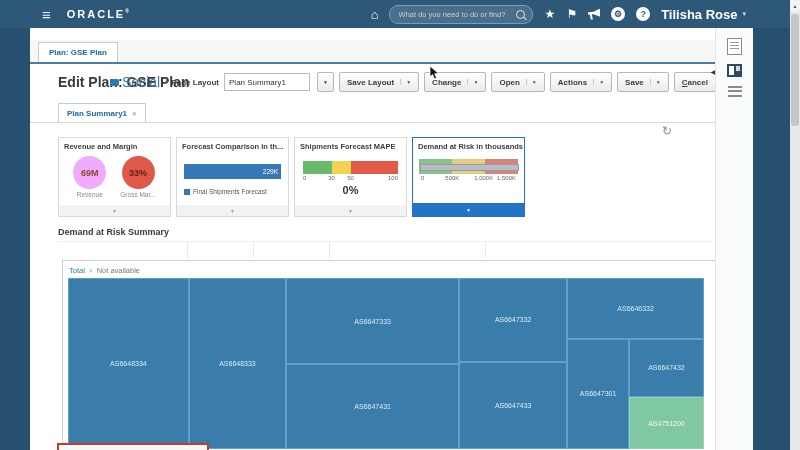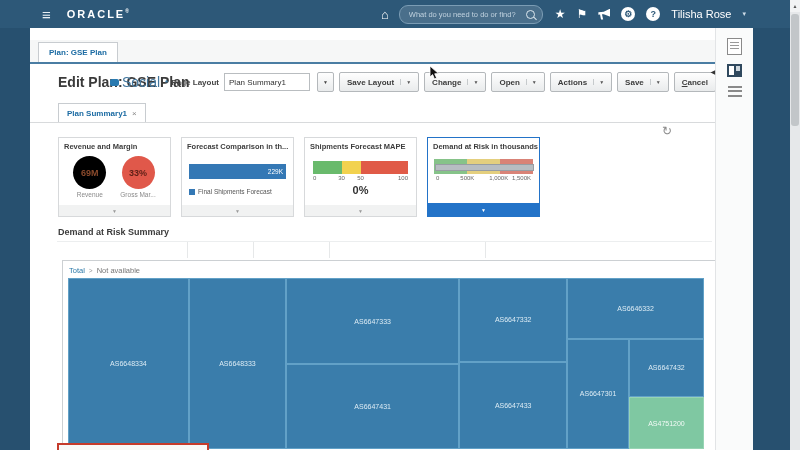--- a/index.html
+++ b/index.html
@@ -19,21 +19,21 @@
   .search-pill input{flex:1;background:transparent;border:0;outline:0;color:#d6e3ec;font-size:7.5px;min-width:0;}
   .search-pill input::placeholder{color:#c0d2df;}
   .mag{width:7px;height:7px;border:1.4px solid #dce7ee;border-radius:50%;position:relative;flex:none;}
   .mag::after{content:"";position:absolute;width:4px;height:1.4px;background:#dce7ee;
               transform:rotate(45deg);right:-3px;bottom:-2px;}
   .tb-ic{color:#fff;font-size:12px;margin-right:11px;line-height:1;}
   .horn{width:12px;height:11px;background:#fff;margin-right:11px;
         clip-path:polygon(0 35%,45% 30%,100% 0,100% 75%,45% 52%,30% 52%,40% 100%,22% 100%,14% 54%,0 56%);}
   .tb-circle{width:14px;height:14px;border-radius:50%;background:#fff;color:#2d5878;font-size:9px;
              font-weight:bold;display:flex;align-items:center;justify-content:center;margin-right:11px;}
-  .tb-user{color:#fff;font-size:11px;font-weight:normal;margin-right:8px;white-space:nowrap;}
+  .tb-user{color:#fff;font-size:13px;font-weight:bold;margin-right:2px;white-space:nowrap;}
   .tb-caret{color:#cfdde8;font-size:7px;margin-left:3px;margin-right:44px;}
 
   
   .strip-left{position:absolute;left:0;top:28px;width:30px;height:422px;background:#27506f;}
   .strip-right{position:absolute;left:753px;top:28px;width:37px;height:422px;background:#27506f;}
   .scrollbar{position:absolute;left:790px;top:0;width:10px;height:450px;background:#e6e8ea;}
   .sb-up{height:12px;display:flex;align-items:center;justify-content:center;font-size:5px;color:#555;background:#f2f3f4;}
   .sb-thumb{position:absolute;top:14px;left:1px;width:8px;height:112px;background:#c2c6c9;border-radius:3px;}
 
   
@@ -73,32 +73,32 @@
   .btn .caret{margin-left:6px;padding-left:5px;border-left:1px solid #c6cacc;font-size:5px;color:#555;}
   .btn.cancel .lbl{display:block;}
   .btn.cancel .lbl::first-letter{text-decoration:underline;}
   .sub-tabs{height:20px;border-bottom:1px solid #d8dadc;position:relative;margin-top:2px;}
   .sub-tab{position:absolute;left:28px;bottom:0;height:18px;background:#fff;border:1px solid #c8ccd0;
            border-bottom:none;display:flex;align-items:center;gap:5px;padding:0 8px;
            font-size:8px;color:#1b6ba3;font-weight:bold;}
   .sub-tab .x{color:#888;font-weight:normal;}
 
   
-  .tiles{display:flex;gap:10px;margin:14px 0 0 28px;}
+  .tiles{display:flex;gap:5px;margin:14px 0 0 28px;}
   .tile{width:113px;height:80px;border:1px solid #d7d9db;background:#fff;position:relative;box-sizing:border-box;}
   .tile.selected{border-color:#2373c8;}
   .tile-title{font-size:7.5px;font-weight:bold;color:#3d3d3d;padding:4px 5px 0 5px;
               white-space:nowrap;overflow:hidden;}
   .tile-foot{position:absolute;bottom:0;left:0;right:0;height:11px;background:#f1f2f2;display:flex;
              align-items:center;justify-content:center;font-size:5px;color:#9a9a9a;}
   .tile.selected .tile-foot{background:#2373c8;color:#fff;height:13px;}
   .circles{display:flex;justify-content:center;gap:14px;margin-top:5px;text-align:center;}
   .circ{width:33px;height:33px;border-radius:50%;display:flex;align-items:center;justify-content:center;
         font-size:9px;font-weight:bold;margin:0 auto;}
-  .circ.yellow{background:#000000;color:#8a4a2c;}
+  .circ.yellow{background:#f0abfc;color:#8a4a2c;}
   .circ.red{background:#e0584a;color:#5c1f16;}
   .circ-label{font-size:6.5px;color:#8a8a8a;margin-top:2px;white-space:nowrap;}
   .hbar{margin:13px 7px 0 7px;height:15px;background:#3478b5;color:#fff;font-size:6.5px;
         display:flex;align-items:center;justify-content:flex-end;padding-right:3px;}
   .legend{display:flex;align-items:center;gap:3px;font-size:6.5px;color:#555;margin:9px 4px 0 7px;
           white-space:nowrap;overflow:hidden;}
   .sq{width:6px;height:6px;background:#3478b5;flex:none;}
   .gauge{margin:10px 8px 0 8px;height:13px;display:flex;}
   .gauge .g{height:100%;}
   .g.green{background:#69ba6c;width:30%;}

